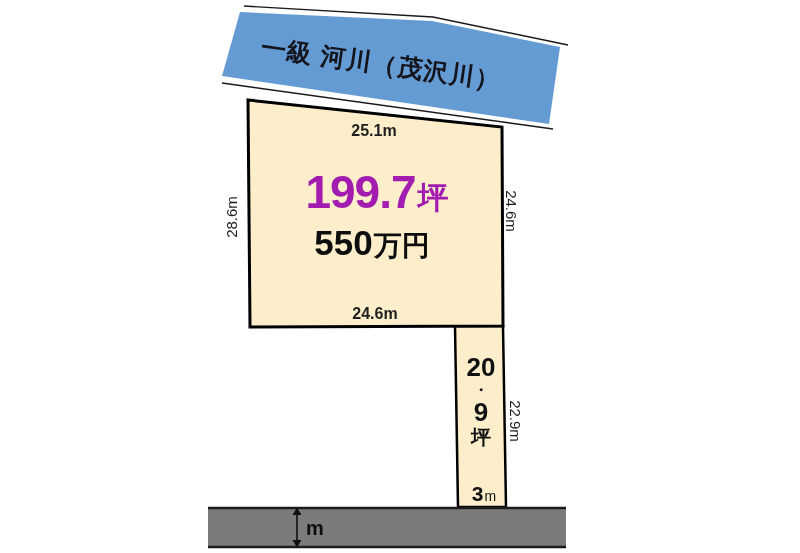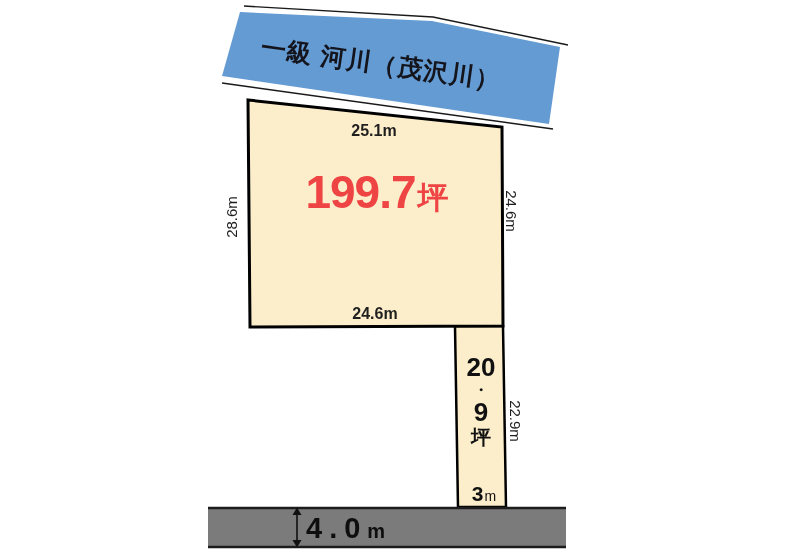--- a/index.html
+++ b/index.html
@@ -9,21 +9,21 @@
   }
   .layer{position:absolute;left:0;top:0;width:800px;height:553px;}
   .abs{position:absolute;white-space:nowrap;line-height:1;}
   .ctr{transform:translate(-50%,-50%);font-weight:bold;}
   .rotL{transform:translate(-50%,-50%) rotate(-90deg);}
   .rotR{transform:translate(-50%,-50%) rotate(90deg);}
   .dim{font-size:16px;color:#1f1f1f;}
   .dim-sm{font-size:15px;color:#1f1f1f;}
   .river-label{font-size:25px;font-weight:700;color:#14141c;letter-spacing:1px;
     transform:translate(-50%,-50%) rotate(8deg);}
-  .area-row{display:flex;align-items:baseline;gap:2px;font-weight:900;color:#ef4444;}
+  .area-row{display:flex;align-items:baseline;gap:2px;font-weight:900;color:#a21caf;}
   .area-value{font-size:46px;letter-spacing:-1px;}
   .area-unit{font-size:31px;}
   .price-row{display:flex;align-items:baseline;gap:1px;font-weight:800;color:#0d0d0d;}
   .price-value{font-size:35px;}
   .price-unit{font-size:28px;}
   .strip-col{display:flex;flex-direction:column;align-items:center;gap:2px;
     font-weight:700;color:#111;transform:translate(-50%,-50%);}
   .strip-char{font-size:26px;}
   .strip-dot{font-size:15px;}
   .strip-tsubo{font-size:20px;}
@@ -66,33 +66,36 @@
 
   <div class="abs dim ctr" style="left:374px;top:131px;">25.1m</div>
   <div class="abs dim-sm rotL" style="left:231px;top:217px;">28.6m</div>
   <div class="abs dim-sm rotR" style="left:511px;top:211px;">24.6m</div>
   <div class="abs dim ctr" style="left:375px;top:314px;">24.6m</div>
 
   <div class="abs area-row ctr" style="left:377px;top:192px;">
     <span class="area-value">199.7</span>
     <span class="area-unit">坪</span>
   </div>
+  <div class="abs price-row ctr" style="left:372px;top:242px;">
+    <span class="price-value">550</span>
+    <span class="price-unit">万円</span>
+  </div>
 
   <div class="abs strip-col" style="left:481px;top:400px;">
     <span class="strip-char">20</span>
     <span class="strip-dot">・</span>
     <span class="strip-char">9</span>
     <span class="strip-tsubo">坪</span>
   </div>
 
   <div class="abs dim-sm rotR" style="left:515px;top:421px;">22.9m</div>
 
   <div class="abs frontage-row" style="left:484px;top:493px;">
     <span class="frontage-value">3</span>
     <span class="frontage-unit">m</span>
   </div>
 
   <div class="abs road-row" style="left:306px;top:528px;">
-    <span class="road-value">4.0</span>
     <span class="road-unit">m</span>
   </div>
 
 </div>
 
 </body></html>

